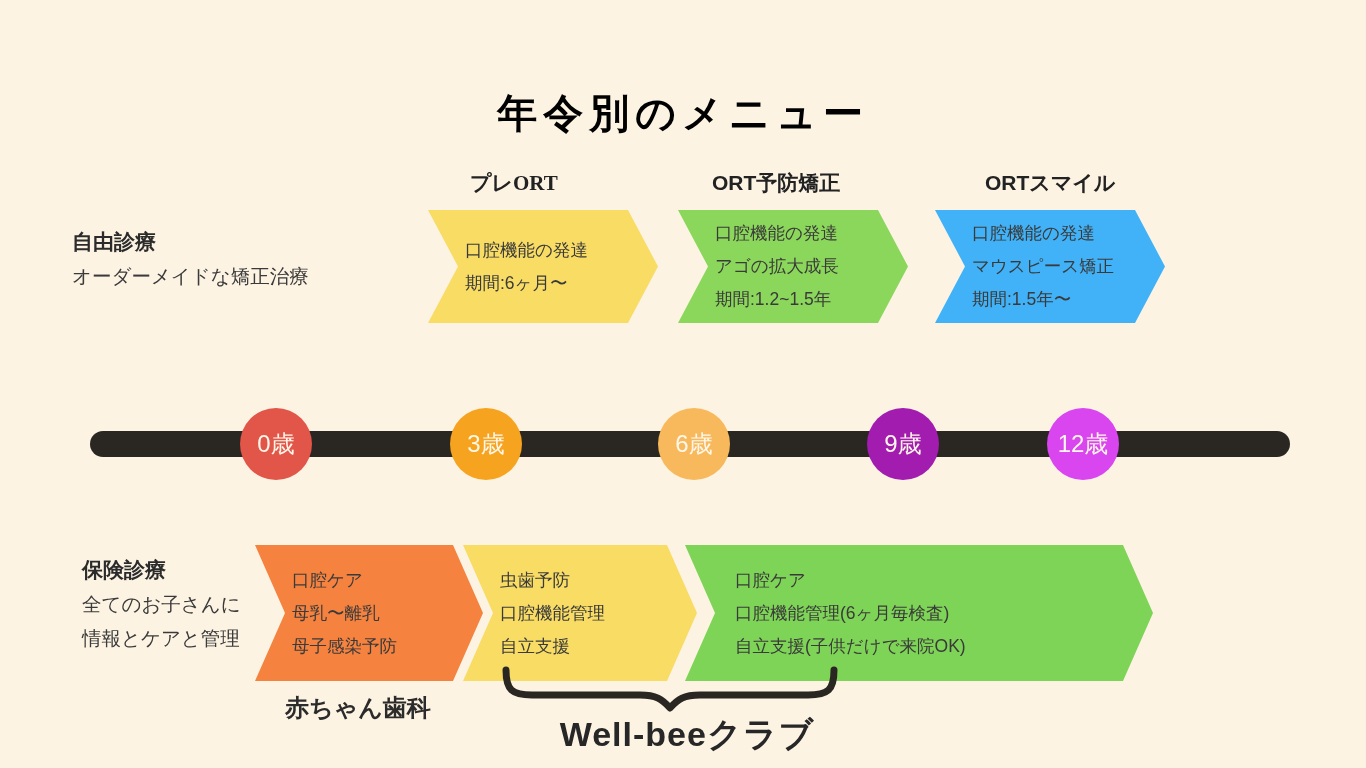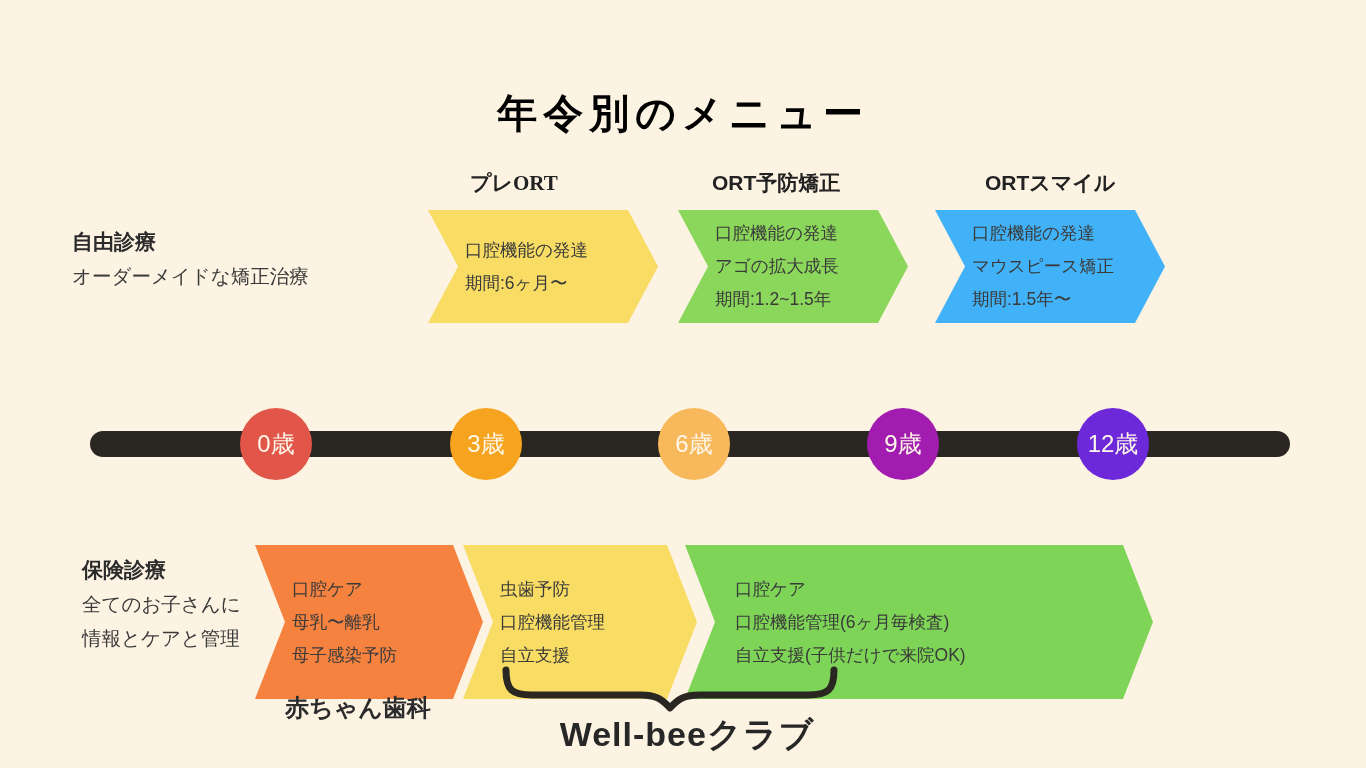--- a/index.html
+++ b/index.html
@@ -17,21 +17,21 @@
   }
   
   .side-block{width:300px;line-height:34px;font-size:19.5px;}
   .side-block .head{font-weight:700;font-size:21px;color:#2B2B2B;}
   
   .chev{
     height:113px;
     clip-path:polygon(0 0, calc(100% - 30px) 0, 100% 50%, calc(100% - 30px) 100%, 0 100%, 30px 50%);
     display:flex;align-items:center;
   }
-  .chev-b{height:154px;}
+  .chev-b{height:136px;}
   .chev-text{padding-left:37px;font-size:17.5px;line-height:33px;color:#3A3A3A;}
   .chev-text.wide{padding-left:50px;}
   .chev-label{font-weight:700;font-size:21px;color:#222;white-space:nowrap;}
   
   .tl-bar{left:90px;top:431px;width:1200px;height:26px;border-radius:13px;}
   .tl-circle{
     width:72px;height:72px;border-radius:50%;top:408px;
     display:flex;align-items:center;justify-content:center;
     color:#FEF7EA;font-size:24px;
   }
@@ -82,21 +82,21 @@
   </div>
 <div class="abs tl-circle" style="left: 450px; background: rgb(246, 164, 31); text-align: right;">
     <span>3歳</span>
   </div>
 <div class="abs tl-circle" style="left: 658px; background: rgb(248, 185, 93); align-items: center;">
     <span>6歳</span>
   </div>
 <div class="abs tl-circle" style="left: 867px; background: #a21caf;">
     <span>9歳</span>
   </div>
-<div class="abs tl-circle" style="left: 1077px; background: #6d28d9; text-align: right;">
+<div class="abs tl-circle" style="left: 1047px; background: #d946ef; text-align: right;">
     <span>12歳</span>
   </div>
 
 <div class="abs side-block" style="left:82px;top:553px;">
   <div class="head">保険診療</div>
   <div>全てのお子さんに</div>
   <div>情報とケアと管理</div>
 </div>
 
 <div class="abs chev chev-b" style="left: 255px; top: 545px; width: 228px; background: rgb(245, 130, 63);">

